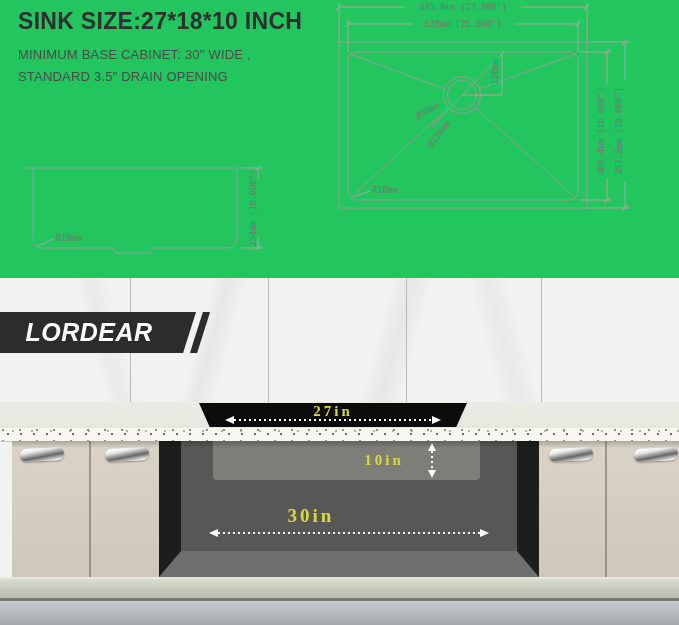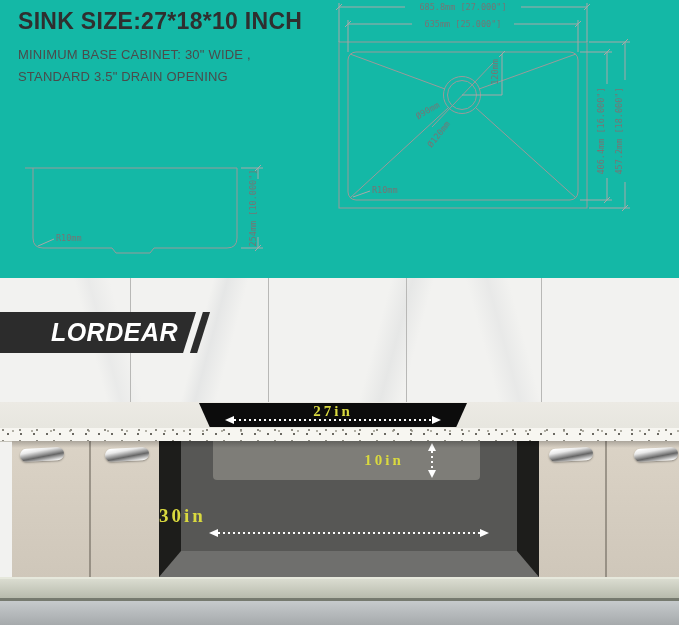--- a/index.html
+++ b/index.html
@@ -1,38 +1,38 @@
 <!DOCTYPE html>
 <html><head>
 <meta charset="utf-8">
 <style>
   html,body{margin:0;padding:0;background:#fff;}
   .stage{position:relative;width:679px;height:625px;overflow:hidden;background:#fff;
          font-family:"Liberation Sans",sans-serif;}
   
-  .top{position:absolute;left:0;top:0;width:679px;height:328px;background:#14b8a6;}
+  .top{position:absolute;left:0;top:0;width:679px;height:328px;background:#22c55e;}
   .title{position:absolute;left:18px;top:8px;margin:0;font-size:23px;font-weight:bold;
          color:#2f2f2f;letter-spacing:0.3px;white-space:nowrap;}
   .desc{position:absolute;left:18px;top:44px;margin:0;font-size:13px;color:#4b4b4b;
         line-height:22px;letter-spacing:0.2px;}
   .desc p{margin:0;}
   svg.blueprint{position:absolute;left:0;top:0;}
   svg.blueprint text{font-family:"DejaVu Sans Mono",monospace;fill:#757575;font-size:8.5px;}
   
   .kitchen{position:absolute;left:0;top:278px;width:679px;height:347px;background:#f2f2f0;}
   .wall{position:absolute;left:0;top:0;width:679px;height:124px;background:#f2f2f0;
     background-image:
       linear-gradient(105deg,transparent 30%,rgba(206,209,212,.35) 32%,transparent 35%,
         transparent 55%,rgba(203,206,208,.3) 58%,transparent 61%),
       linear-gradient(75deg,transparent 15%,rgba(214,216,218,.3) 17%,transparent 20%,
         transparent 70%,rgba(210,212,214,.3) 73%,transparent 76%);}
   .grout{position:absolute;top:0;width:1px;height:124px;background:#b8b8b6;}
   .banner{position:absolute;left:0;top:34px;width:196px;height:41px;background:#2c2c2c;
           clip-path:polygon(0 0,100% 0,93.4% 100%,0 100%);display:flex;align-items:center;}
-  .banner span{display:block;width:178px;text-align:right;color:#fff;font-weight:bold;
+  .banner span{display:block;width:178px;text-align:center;color:#fff;font-weight:bold;
           font-style:italic;font-size:25px;letter-spacing:0.5px;}
   .banner-stripe{position:absolute;left:188px;top:34px;width:24px;height:41px;background:#2c2c2c;
           clip-path:polygon(62% 0,92% 0,38% 100%,8% 100%);}
   .counter-surface{position:absolute;left:0;top:124px;width:679px;height:26px;
           background:linear-gradient(#eceae4,#e7e6df);}
   .counter-edge{position:absolute;left:0;top:150px;width:679px;height:13px;background:#f7f6f1;
     background-image:
       radial-gradient(circle at 3px 2px,#8f8d84 1px,transparent 1.3px),
       radial-gradient(circle at 8px 6px,#6b6962 .8px,transparent 1px),
       radial-gradient(circle at 13px 3px,#b2b0a6 1px,transparent 1.2px),
@@ -67,21 +67,21 @@
   .handle{position:absolute;top:7px;width:44px;height:13px;border-radius:7px;
       background:linear-gradient(172deg,#ffffff 8%,#e9e9e9 28%,#8f8f8f 52%,#666 62%,#f0f0f0 92%);
       box-shadow:0 1px 2px rgba(0,0,0,.35);transform:rotate(-3deg);}
   .opening{position:absolute;left:147px;top:0;width:380px;height:136px;background:#1d1d1b;}
   .back-wall{position:absolute;left:22px;top:0;width:336px;height:110px;background:#575755;}
   .open-floor{position:absolute;left:0;top:110px;width:380px;height:26px;background:#6f6f6d;
       clip-path:polygon(5.8% 0,94.2% 0,100% 100%,0 100%);}
   .depth-box{position:absolute;left:54px;top:0;width:267px;height:39px;background:#7e7d78;
       border-radius:0 0 4px 4px;}
   .lbl-10{position:absolute;left:180px;top:11px;width:90px;text-align:center;font-size:15px;}
-  .lbl-30{position:absolute;left:0;top:64px;width:304px;font-size:19px;}
+  .lbl-30{position:absolute;left:0;top:64px;width:304px;text-align:center;font-size:19px;}
   .toekick{position:absolute;left:0;top:299px;width:679px;height:21px;
       background:linear-gradient(#dadcd0,#b8bbad);border-top:2px solid #e6e8dc;box-sizing:border-box;}
   .kickline{position:absolute;left:0;top:320px;width:679px;height:3px;background:#767a6f;}
   .floor{position:absolute;left:0;top:323px;width:679px;height:24px;
       background:linear-gradient(#c6cacc,#a6aaac);}
 </style>
 </head>
 <body>
 
 <div class="stage">

